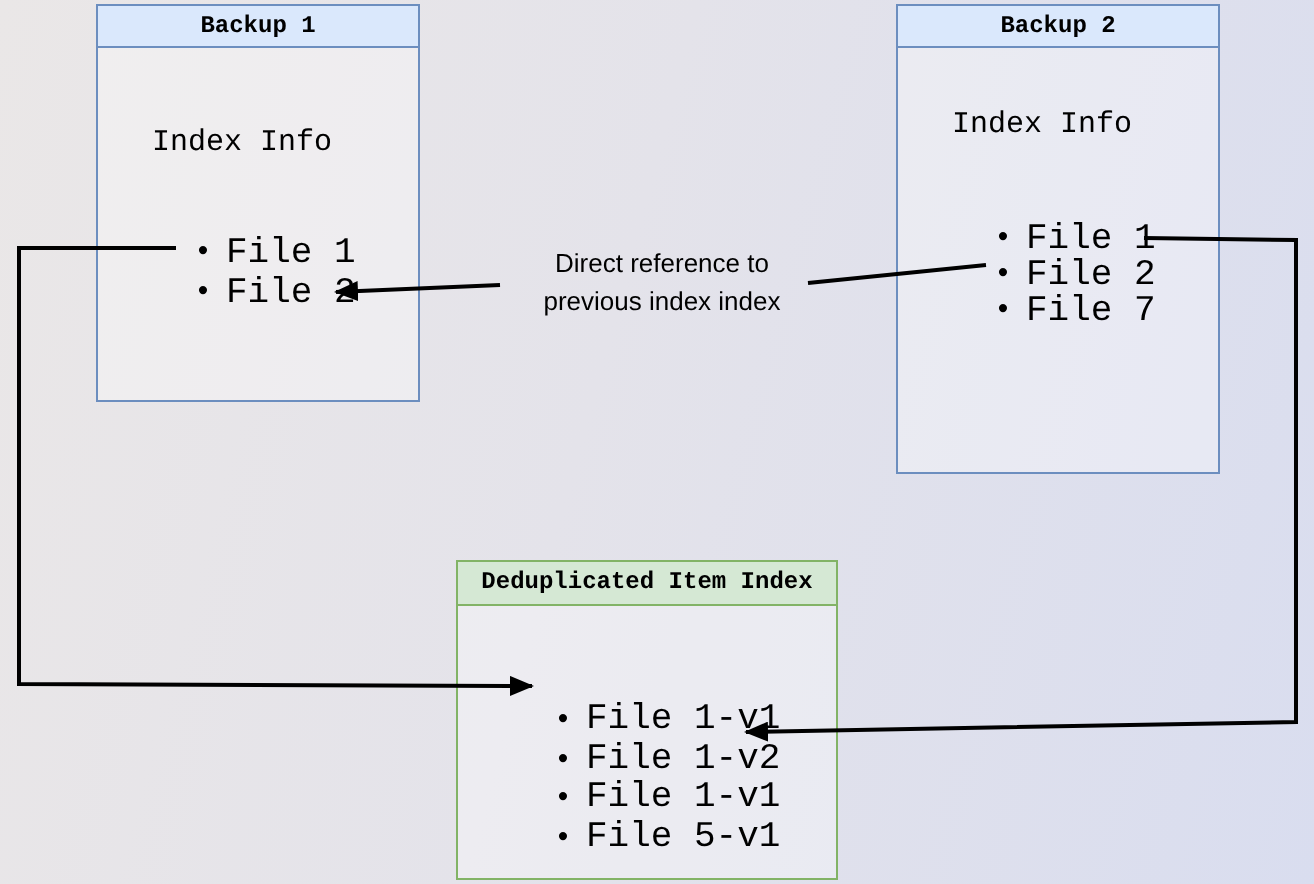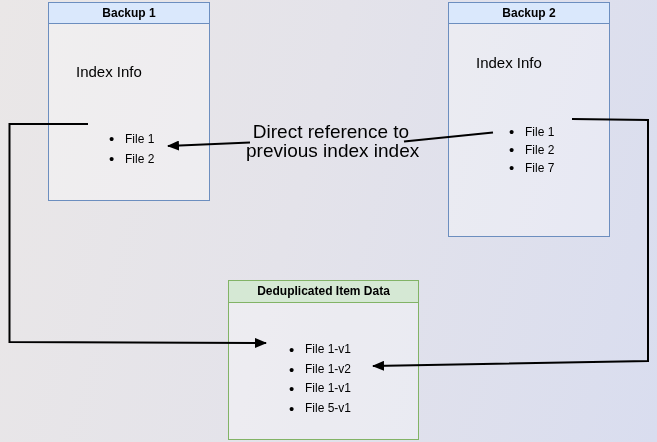--- a/index.html
+++ b/index.html
@@ -9,54 +9,55 @@
     color: #000;
   }
   .canvas {
     position: relative; width: 657px; height: 442px;
     background: linear-gradient(105deg, #eae7e7 0%, #e4e3ea 45%, #d9ddef 100%);
   }
   .node {
     position: absolute;
     background: rgba(255,255,255,0.33);
     box-sizing: border-box;
+    font-family: Liberation Mono, monospace;
   }
   .node.blue  { border: 1px solid #6c8ebf; }
   .node.green { border: 1px solid #82b366; }
   .node-header {
     box-sizing: border-box;
     text-align: center; font-weight: bold; font-size: 12px;
   }
   .blue .node-header  { background: #dae8fc; border-bottom: 1px solid #6c8ebf; height: 21px; line-height: 20px; }
   .green .node-header { background: #d5e8d4; border-bottom: 1px solid #82b366; height: 22px; line-height: 21px; }
   .index-label {
     position: absolute; font-size: 15px; white-space: nowrap;
   }
   ul.files {
-    position: absolute; margin: 12px; padding: 0; list-style: none;
-    font-size: 12px; white-space: nowrap;
+    position: absolute; margin: 0; padding: 0; list-style: none;
+    font-size: 18px; white-space: nowrap;
   }
   ul.files li { position: relative; padding-left: 16px; }
   ul.files li::before {
     content: "\2022"; position: absolute; left: 0; top: 0;
     font-size: 15px;
   }
   .lh20 li { line-height: 20px; }
   .lh18 li { line-height: 18px; }
   .lh19 li { line-height: 19.5px; }
   svg.overlay {
     position: absolute; left: 0; top: 0; width: 657px; height: 442px;
     pointer-events: none;
   }
   svg.overlay polyline, svg.overlay line {
     fill: none; stroke: #000; stroke-width: 2;
   }
   .edge-label {
     position: absolute; left: 246px; top: 123px; width: 170px;
-    text-align: center; font-size: 19px; line-height: 18.5px;
+    text-align: center; font-size: 13px; line-height: 18.5px;
     white-space: nowrap;
   }
 </style>
 </head>
 <body>
 
 <div class="canvas">
 
   <div class="node blue" style="left:48px; top:2px; width:162px; height:199px;">
     <div class="node-header">Backup 1</div>
@@ -71,22 +72,22 @@
     <div class="node-header">Backup 2</div>
     <div class="index-label" style="left:27px; top:51px;">Index Info</div>
     <ul class="files lh18" style="left:48px; top:108px;">
       <li>File 1</li>
       <li>File 2</li>
       <li>File 7</li>
     </ul>
   </div>
 
   <div class="node green" style="left:228px; top:280px; width:191px; height:160px;">
-    <div class="node-header">Deduplicated Item Data</div>
-    <ul class="files lh19" style="left:48px; top:47px;">
+    <div class="node-header">Deduplicated Item Index</div>
+    <ul class="files lh19" style="left:48px; top:70px;">
       <li>File 1-v1</li>
       <li>File 1-v2</li>
       <li>File 1-v1</li>
       <li>File 5-v1</li>
     </ul>
   </div>
 
   <svg class="overlay" viewBox="0 0 657 442">
     <defs>
       <marker id="ah" markerWidth="13" markerHeight="10" refX="11" refY="5" orient="auto" markerUnits="userSpaceOnUse">

